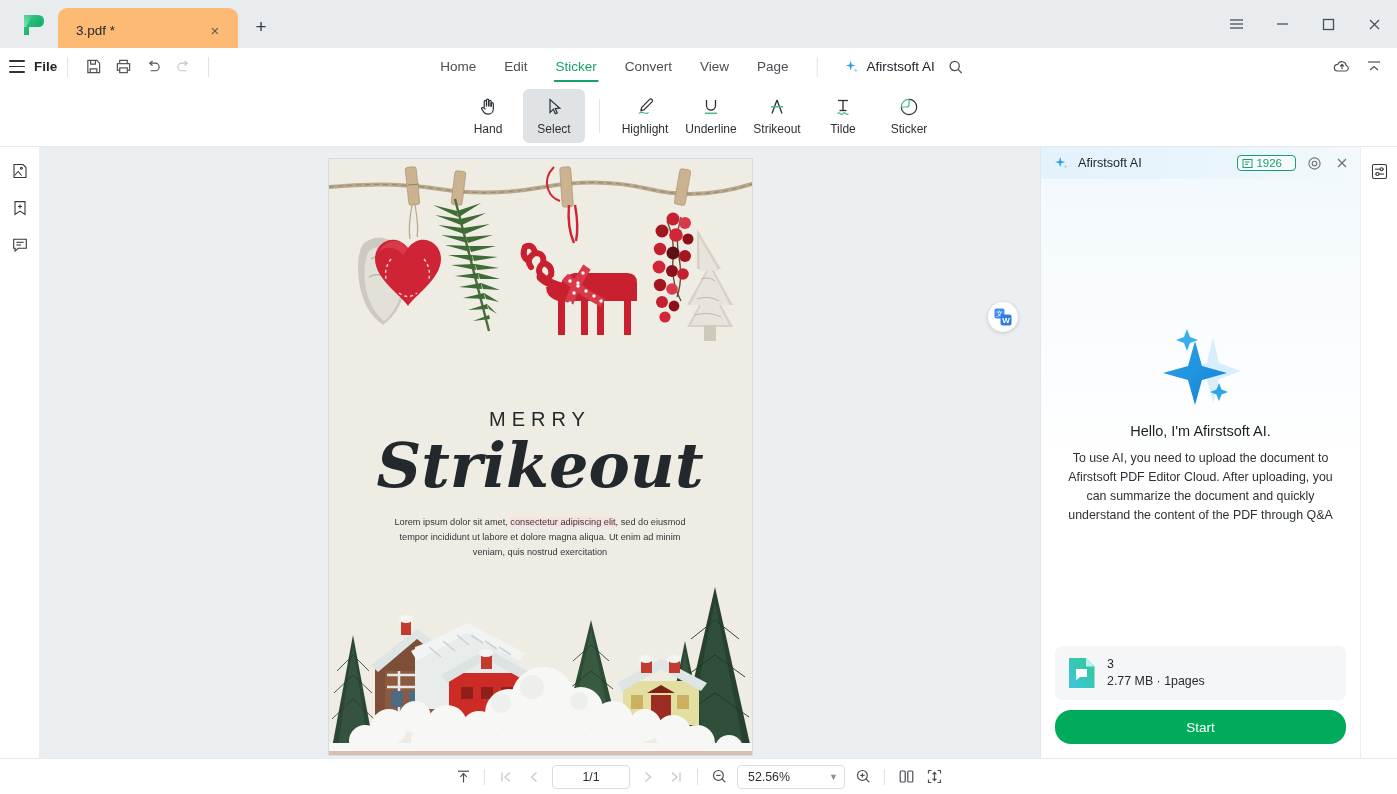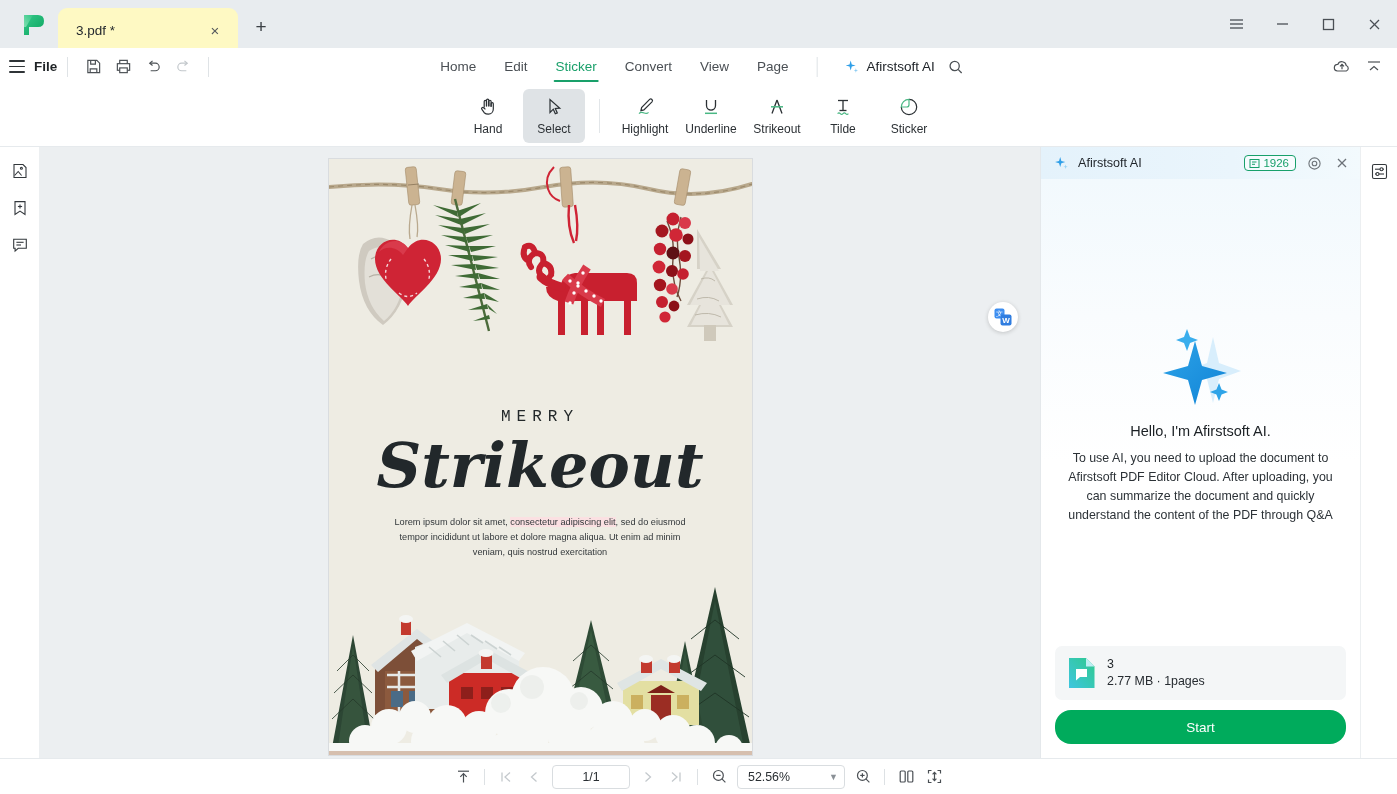--- a/index.html
+++ b/index.html
@@ -15,21 +15,21 @@
   .titlebar {
     height: 48px; background: #e8ecef; display: flex; align-items: flex-end;
     position: relative; flex: 0 0 48px;
   }
   .app-logo {
     width: 30px; height: 28px; margin: 0 10px 9px 18px;
     display: flex; align-items: center; justify-content: center;
   }
   .tabstrip { display: flex; align-items: flex-end; height: 48px; }
   .tab {
-    height: 40px; min-width: 180px; background: #fef9c3;
+    height: 40px; min-width: 180px; background: #fdba74;
     border-radius: 9px 9px 0 0; display: flex; align-items: center;
     padding: 4px 12px 0 18px; position: relative; gap: 8px; justify-content: space-between;
   }
   .tab-title { font-size: 13.5px; color: #252a2e; flex: 1; white-space: nowrap; }
   .tab-close {
     width: 22px; height: 22px; display: flex; align-items: center; justify-content: center;
     border-radius: 4px; color: #55595d; font-size: 15px; line-height: 1; cursor: pointer;
   }
   .tab-new {
     width: 30px; height: 30px; margin: 0 0 6px 8px; display: flex;
@@ -110,21 +110,21 @@
     position: absolute; top: 155px; right: 22px; width: 30px; height: 30px;
     border-radius: 50%; background: #ffffff; box-shadow: 0 1px 4px rgba(0,0,0,.18);
     display: flex; align-items: center; justify-content: center; cursor: pointer; z-index: 5;
   }
 
   
   .art-top { position: absolute; top: 0; left: 0; width: 423px; height: 240px; }
   .art-bottom { position: absolute; bottom: 0; left: 0; width: 423px; height: 180px; }
   .page-merry {
     position: absolute; top: 249px; left: 0; width: 100%; text-align: center;
-    font-family: Liberation Mono, monospace; font-size: 16px; letter-spacing: 6px;
+    font-family: Liberation Sans, sans-serif; font-size: 20px; letter-spacing: 6px;
     color: #24292b; font-weight: 400;
   }
   .page-christmas {
     position: absolute; top: 276px; left: 0; width: 100%; text-align: center;
     font-family: "DejaVu Serif", serif; font-style: italic; font-weight: bold;
     font-size: 62px; color: #22282b; line-height: 1;
   }
   .page-para {
     position: absolute; top: 356px; left: 56px; right: 56px; text-align: center;
     font-size: 9.2px; line-height: 1.65; color: #33383b;
@@ -136,21 +136,21 @@
     width: 320px; background: #ffffff; border-left: 1px solid #e4e8eb;
     display: flex; flex-direction: column; position: relative;
   }
   .ai-header {
     height: 32px; background: linear-gradient(90deg,#e4f2fb 0%, #eaf5fc 60%, #f3fafd 100%);
     display: flex; align-items: center; padding: 0 8px 0 12px; gap: 8px;
   }
   .ai-header .title { font-size: 12.6px; color: #1e2328; flex: 1; }
   .credit-chip {
     display: flex; align-items: center; gap: 3px; border: 1px solid #18a06b;
-    border-radius: 4px; padding: 1px 6px 1px 4px; color: #18a06b; font-size: 11.5px;
+    border-radius: 4px; padding: 1px 13px 1px 4px; color: #18a06b; font-size: 11.5px;
     cursor: pointer; background: rgba(255,255,255,.5);
   }
   .ai-hicon {
     width: 20px; height: 20px; display: flex; align-items: center; justify-content: center;
     color: #6d7379; cursor: pointer; border-radius: 3px;
   }
   .ai-body {
     flex: 1; background: linear-gradient(180deg,#f2f9fd 0%, #f9fcfe 30%, #ffffff 62%);
     display: flex; flex-direction: column; align-items: center; padding: 0 18px;
     position: relative;

